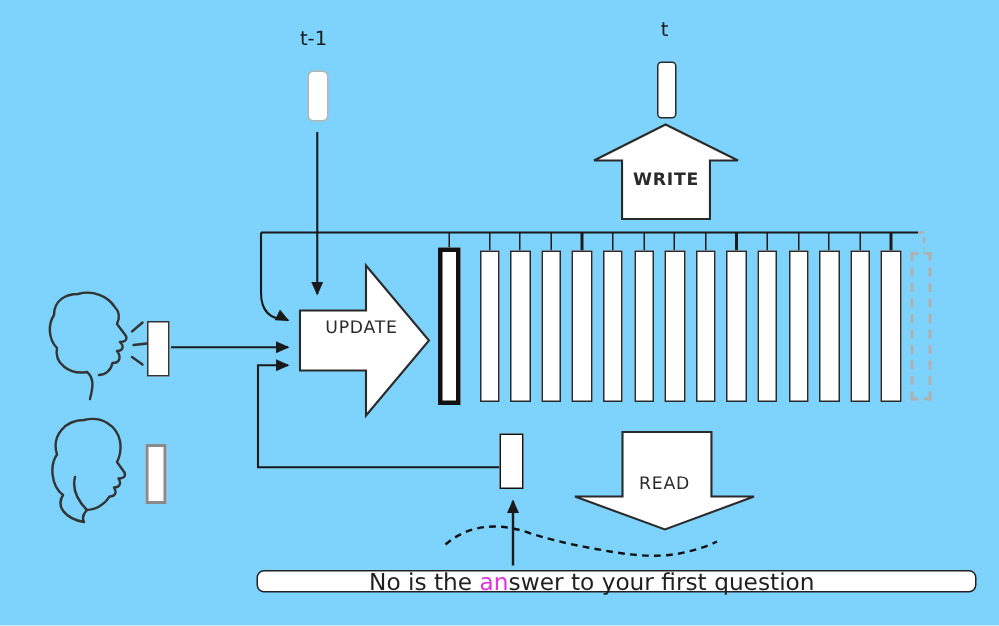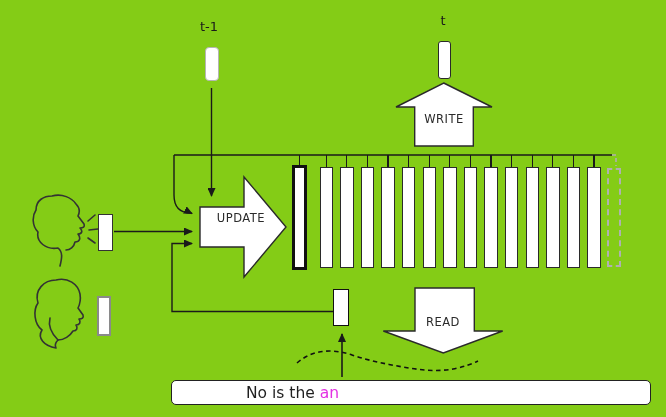--- a/index.html
+++ b/index.html
@@ -1,31 +1,31 @@
 <!DOCTYPE html>
 <html><head>
 <meta charset="utf-8">
 <style>
   html,body{margin:0;padding:0;background:#fff;}
   #stage{
-    position:relative;width:666px;height:417px;background:#84cc16;
+    position:relative;width:666px;height:417px;background:#7dd3fc;
     font-family:"DejaVu Sans","Liberation Sans",sans-serif;overflow:hidden;
   }
   #diagram-svg{position:absolute;left:0;top:0;}
   .lbl{position:absolute;color:#1a1a1a;text-align:center;}
   .time-label{font-size:13px;}
   .arrow-label{font-size:11.5px;letter-spacing:0.5px;color:#2a2a2a;}
   .slot{position:absolute;background:#fff;box-sizing:border-box;}
   .slot-bold{border:3px solid #111;}
   .slot-solid{border:1.4px solid #2a2a2a;}
   .slot-dashed{border:2px dashed #b0b0b0;background:transparent;}
   .connector{position:absolute;width:1.3px;background:#1a1a1a;}
   .mini-rect{position:absolute;background:#fff;box-sizing:border-box;}
   .sentence-box{
-    position:absolute;left:171px;top:380px;width:480px;height:25px;
+    position:absolute;left:171px;top:380px;width:480px;height:15px;
     border:1.6px solid #222;border-radius:5px;background:#fff;
     box-sizing:border-box;display:flex;align-items:center;
     padding-left:74px;font-size:15.5px;color:#1f1f1f;white-space:pre;
   }
   .sentence-box .hl{font-weight:normal;}
 </style>
 </head>
 <body>
 
 <div id="stage">
@@ -71,21 +71,21 @@
     </g>
   </svg>
 
   <div class="lbl time-label" style="left:194px;top:19px;width:30px;">t-1</div>
   <div class="mini-rect" style="left:204.5px;top:47px;width:14px;height:34px;border:1.7px solid #b5b5b5;border-radius:4px;"></div>
 
   <div class="lbl time-label" style="left:431px;top:13px;width:24px;">t</div>
   <div class="mini-rect" style="left:437.5px;top:41px;width:13.5px;height:38px;border:1.7px solid #2a2a2a;border-radius:3px;"></div>
 
   <div class="lbl arrow-label" style="left:206px;top:211px;width:70px;">UPDATE</div>
-  <div class="lbl arrow-label" style="left:412px;top:112px;width:64px;">WRITE</div>
+  <div class="lbl arrow-label" style="left:412px;top:112px;width:64px;font-weight:bold;">WRITE</div>
   <div class="lbl arrow-label" style="left:411px;top:315px;width:64px;">READ</div>
 
   <div class="mini-rect" style="left:98px;top:214px;width:15px;height:37px;border:1.8px solid #333;"></div>
   <div class="mini-rect" style="left:97px;top:296px;width:14px;height:40px;border:2px solid #8a8a8a;"></div>
 
   <div class="mini-rect" style="left:333px;top:289px;width:16px;height:37px;border:1.8px solid #111;"></div>
 
   <div id="memory-band">
       <div class="connector" style="left: 298.85px; top: 155px; height: 10px;"></div>
       <div class="slot slot-bold" style="left: 292px; top: 165px; width: 15px; height: 105px;"></div>
@@ -114,16 +114,16 @@
       <div class="connector" style="left: 552.2px; top: 155px; height: 12px;"></div>
       <div class="slot slot-solid" style="left: 546.1px; top: 167px; width: 13.5px; height: 101px;"></div>
       <div class="connector" style="left: 572.8px; top: 155px; height: 12px;"></div>
       <div class="slot slot-solid" style="left: 566.7px; top: 167px; width: 13.5px; height: 101px;"></div>
       <div class="connector" style="left: 593.4px; top: 155px; height: 12px;"></div>
       <div class="slot slot-solid" style="left: 587.3px; top: 167px; width: 13.5px; height: 101px;"></div>
       <div class="slot slot-dashed" style="left: 606.5px; top: 168px; width: 14px; height: 99px;"></div>
     </div>
 
   <div class="sentence-box">
-    <span>No is the </span><span class="hl" style="color: rgb(227, 50, 227);">an</span>
+    <span>No is the </span><span class="hl" style="color: rgb(227, 50, 227);">an</span><span>swer to your first question</span>
   </div>
 
 </div>
 
 </body></html>

